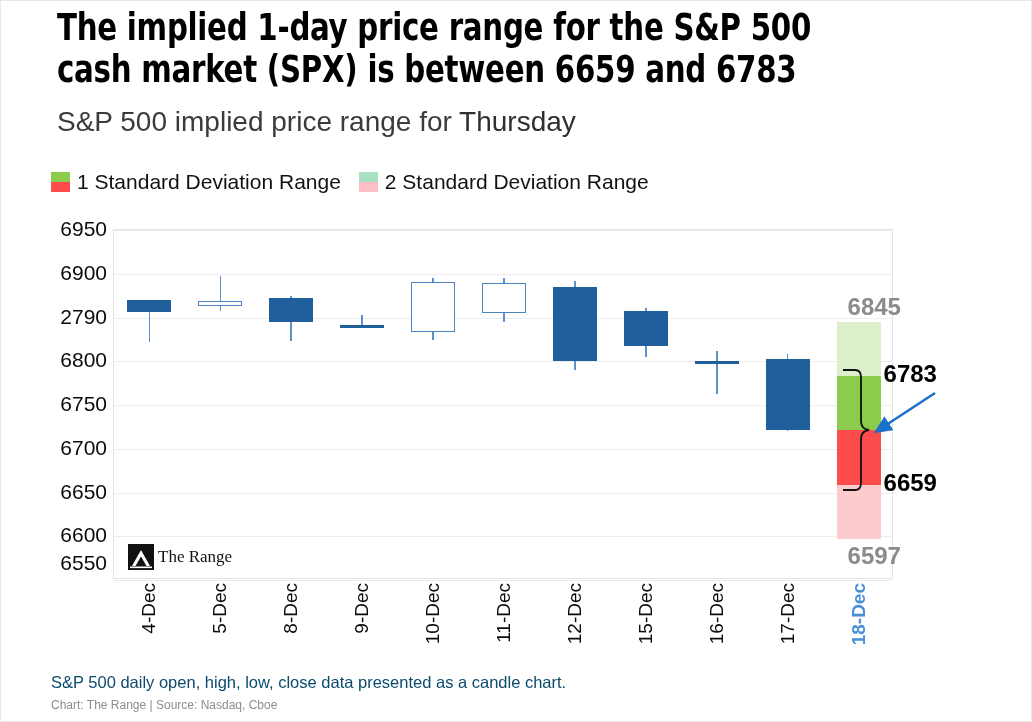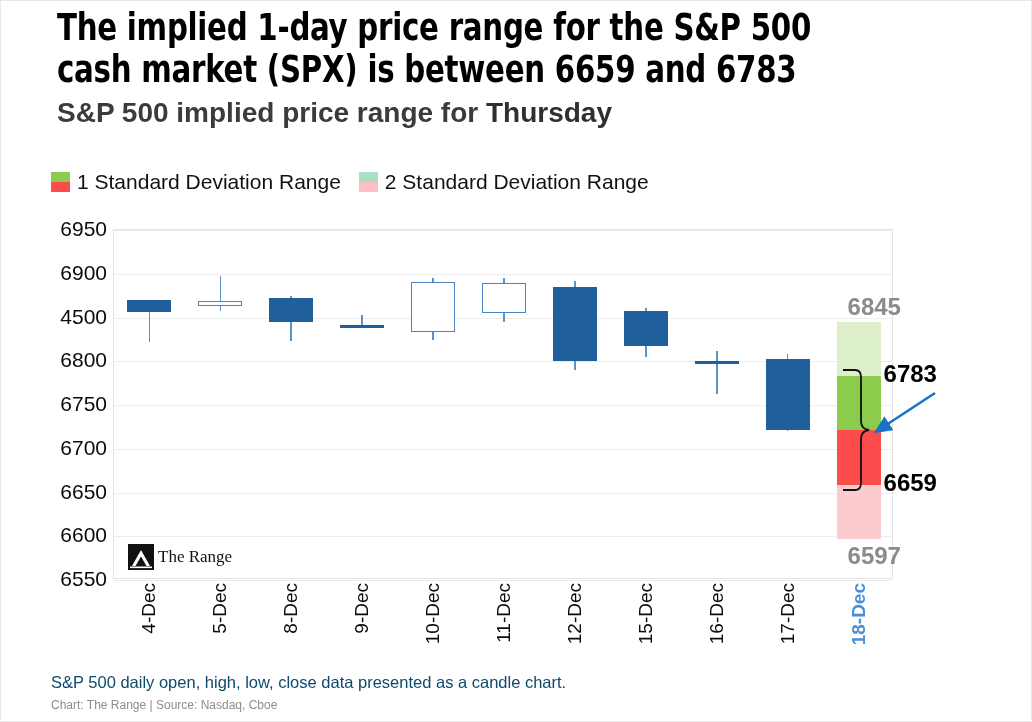--- a/index.html
+++ b/index.html
@@ -13,22 +13,22 @@
 
   
   .title{
     position:absolute;left:56px;top:6px;width:930px;
     font-family:"Liberation Sans Narrow","DejaVu Sans Condensed","Liberation Sans",sans-serif;
     font-weight:bold;font-size:37px;line-height:42px;color:#000;
     letter-spacing:-0.3px;
     transform:scaleX(0.88);transform-origin:left top;
   }
   .subtitle{
-    position:absolute;left:56px;top:96px;
-    font-size:28px;color:#3b3b3b;font-weight:bold;white-space:nowrap;
+    position:absolute;left:56px;top:105px;
+    font-size:28px;color:#3b3b3b;font-weight:normal;white-space:nowrap;
   }
   .subtitle .day{color:#2f2f2f;}
 
   
   .legend{position:absolute;left:50px;top:158px;height:46px;}
   .legend-row{display:flex;align-items:center;height:46px;}
   .legend-item{display:flex;align-items:center;margin-right:18px;}
   .legend-label{font-size:21px;color:#111;white-space:nowrap;}
   .legend-candles{position:relative;width:46px;height:44px;margin-right:6px;}
   .lc{position:absolute;}
@@ -112,27 +112,27 @@
           <div class="sw-bot" style="background:#FBBFC4;"></div>
         </div>
         <span class="legend-label">2 Standard Deviation Range</span>
       </div>
     </div>
   </div>
 
   <div class="ylabels" id="ylabels">
       <div class="ylabel" style="top: 18px;">6950</div>
       <div class="ylabel" style="top: 61.75px;">6900</div>
-      <div class="ylabel" style="top: 105.5px;">4500</div>
+      <div class="ylabel" style="top: 105.5px;">2790</div>
       <div class="ylabel" style="top: 149.25px;">6800</div>
       <div class="ylabel" style="top: 193px;">6750</div>
       <div class="ylabel" style="top: 236.75px;">6700</div>
       <div class="ylabel" style="top: 280.5px;">6650</div>
       <div class="ylabel" style="top: 324.25px;">6600</div>
-      <div class="ylabel" style="top: 368px; text-align: center;">6550</div>
+      <div class="ylabel" style="top: 352px; text-align: center;">6550</div>
     </div>
 
   <div class="plot" id="plot">
     <div class="watermark" style="left:14px;bottom:8px;">
       <div class="wm-box">
         <svg viewBox="0 0 26 26" width="26" height="26" style="position:absolute;inset:0;">
           <path d="M4 22 L13 6 L22 22 L18.5 22 L13 12.5 L7.5 22 Z" fill="#ffffff"></path>
           <rect x="2" y="22.5" width="22" height="1.6" fill="#ffffff"></rect>
         </svg>
       </div>

